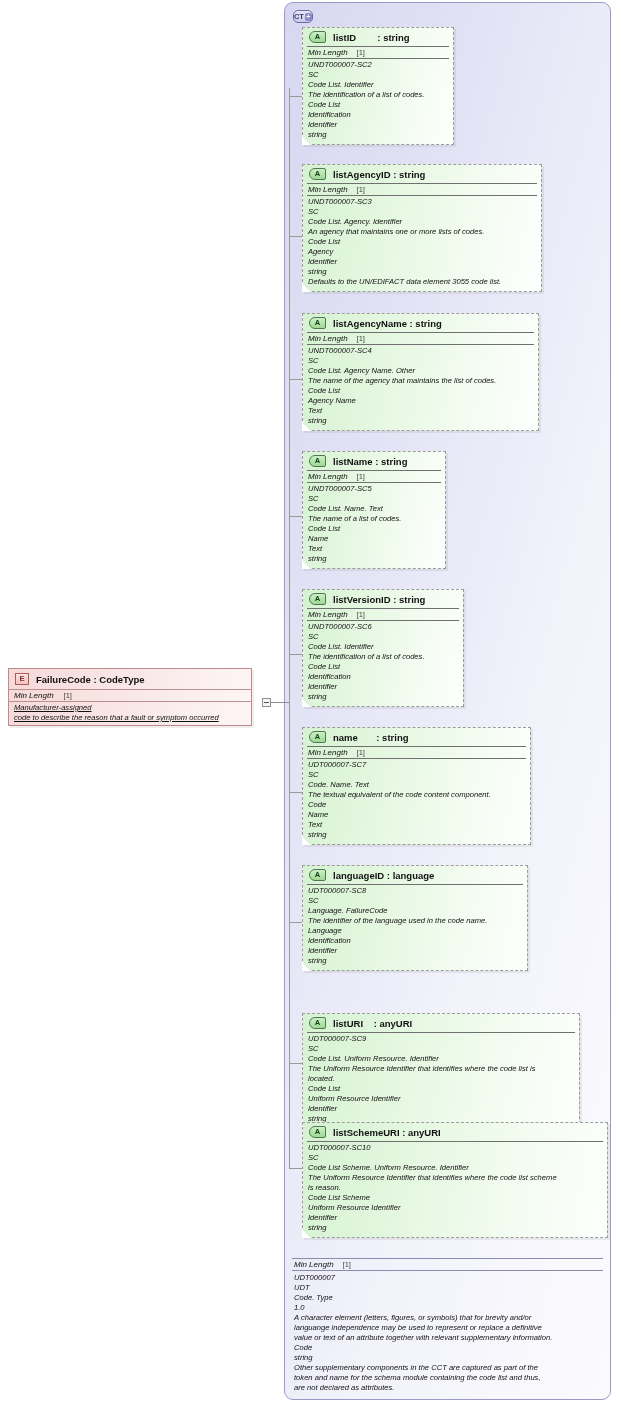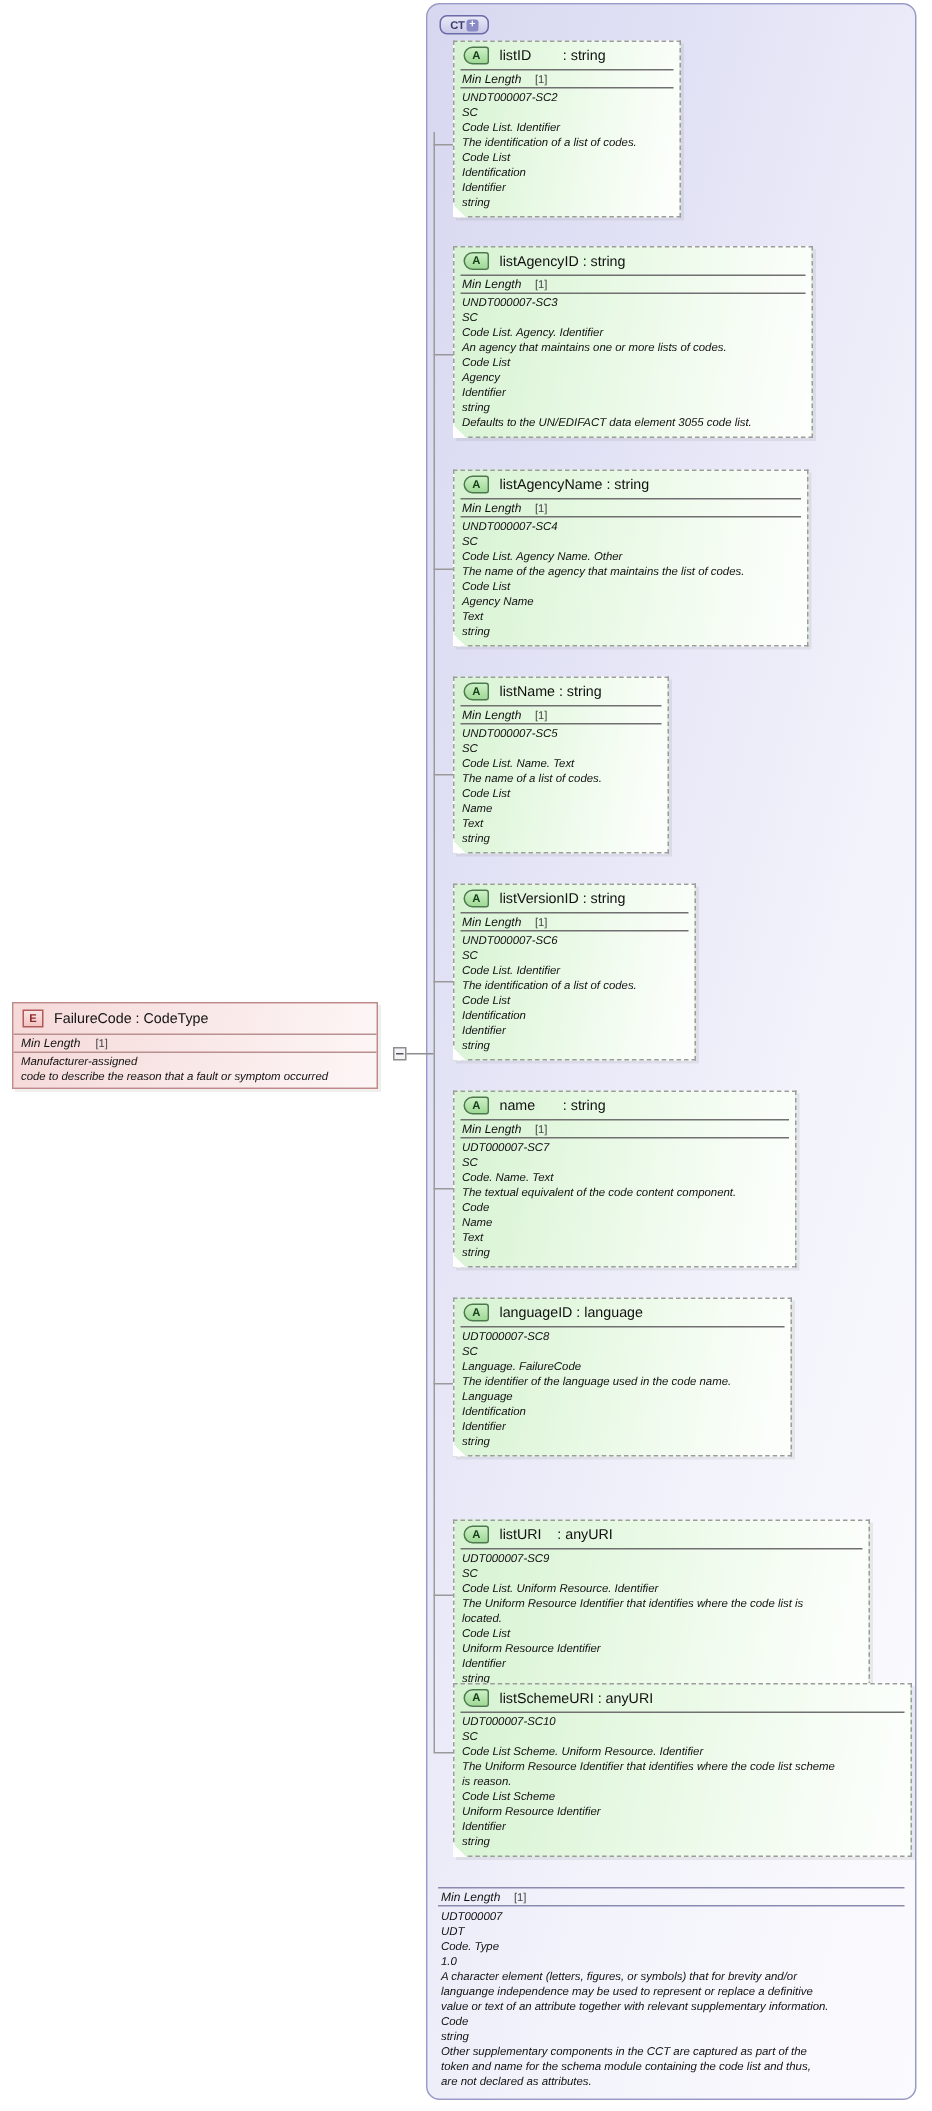--- a/index.html
+++ b/index.html
@@ -36,21 +36,21 @@
     top: 5px;
     height: 17px;
     display: flex;
     align-items: center;
     gap: 6px;
   }
   .ct-badge {
     display: inline-flex;
     align-items: center;
     justify-content: center;
-    width: 33px;
+    width: 20px;
     height: 13px;
     border: 1px solid #6b6ba8;
     border-radius: 5px;
     background: linear-gradient(#e8e8f7, #c9c9e8);
     font-size: 7.5px;
     font-weight: bold;
     color: #3b3b6e;
     letter-spacing: -0.2px;
     line-height: 1;
     box-sizing: border-box;
@@ -102,21 +102,21 @@
     border: 1px solid #b05a5a;
     background: linear-gradient(#fbe4e4, #f2c3c3);
     font-size: 7.5px;
     font-weight: bold;
     color: #8b2c2c;
     line-height: 1;
     box-sizing: border-box;
   }
   #element-box .box-title {
     font-size: 9.5px;
-    font-weight: normal;
+    font-weight: bold;
     color: #111;
     white-space: nowrap;
   }
   #element-box .facet-row {
     border-top: 1px solid #b98f8f;
     padding: 1px 5px 1px 5px;
     display: flex;
     align-items: baseline;
     gap: 10px;
   }
@@ -132,20 +132,21 @@
   #element-box .doc-block {
     border-top: 1px solid #b98f8f;
     padding: 1px 5px 3px 5px;
   }
   #element-box .doc-line {
     font-style: italic;
     font-size: 7.6px;
     line-height: 9.5px;
     color: #111;
     white-space: nowrap;
+    text-decoration: underline;
   }
 
   
   #expander {
     position: absolute;
     left: 262px;
     top: 698px;
     width: 9px;
     height: 9px;
     border: 1px solid #8e8e8e;
@@ -212,21 +213,21 @@
     border-radius: 6px 2px 2px 6px;
     background: linear-gradient(#cdf0c6, #9fd996);
     font-size: 7.5px;
     font-weight: bold;
     color: #15401a;
     line-height: 1;
     box-sizing: border-box;
   }
   .attr-box .box-title {
     font-size: 9.5px;
-    font-weight: normal;
+    font-weight: bold;
     color: #111;
     white-space: pre;
   }
   .attr-box .facet-row {
     border-top: 1px solid #707070;
     margin: 0 4px;
     padding: 1px 1px 1px 1px;
     display: flex;
     align-items: baseline;
     gap: 9px;

